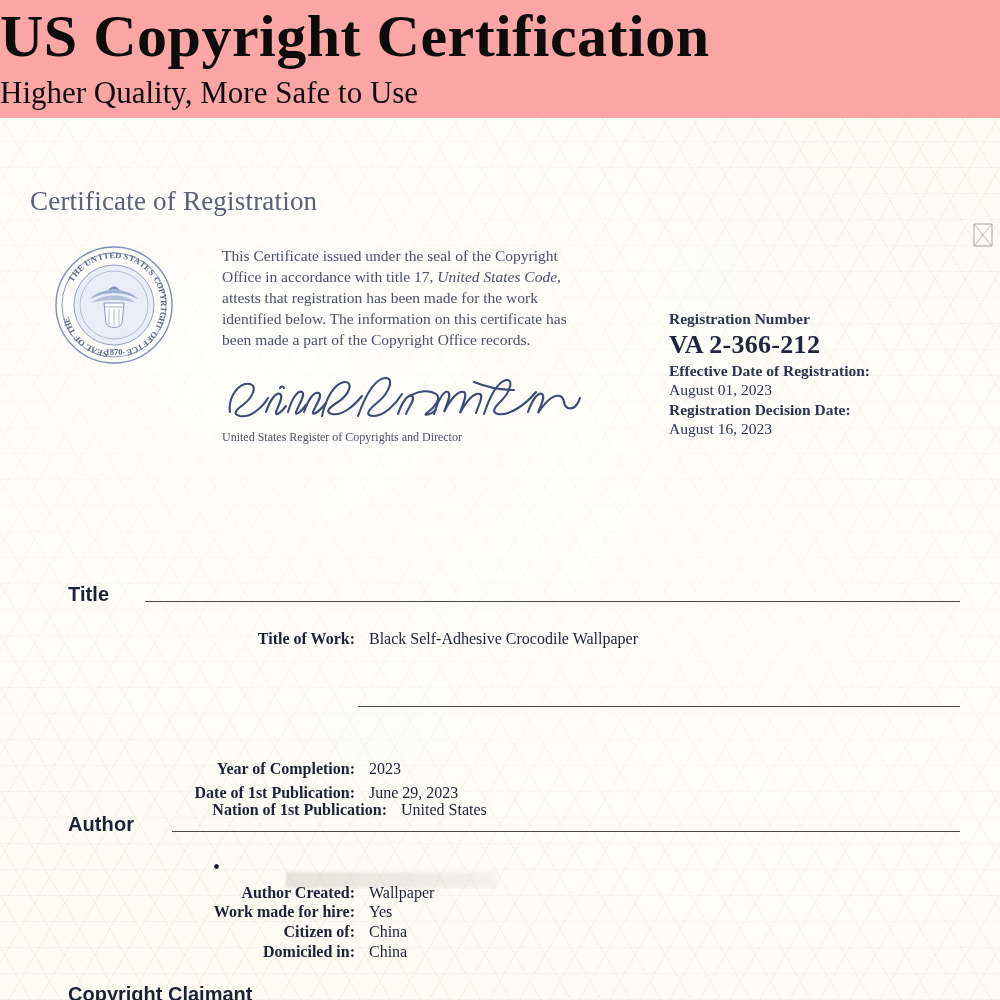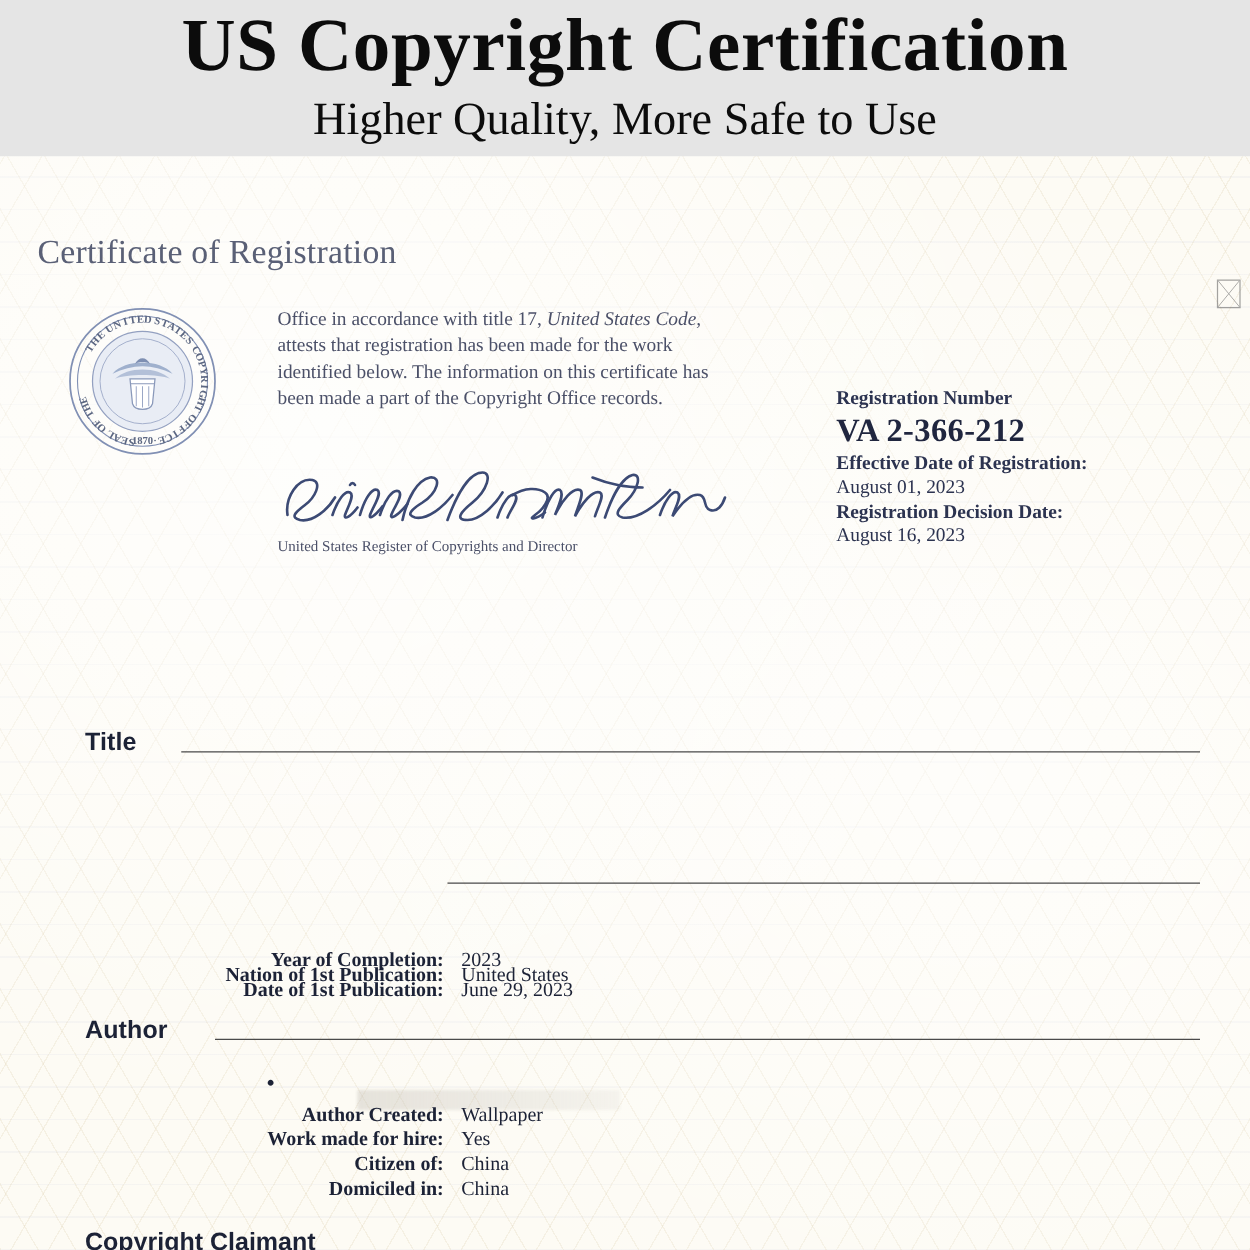--- a/index.html
+++ b/index.html
@@ -38,37 +38,37 @@
   .page {
     position: relative;
     width: 1000px;
     height: 1000px;
   }
 
   
   .banner {
     position: absolute;
     top: 0; left: 0; right: 0;
-    text-align: center;
-    background: #e5e5e5;
+    text-align: left;
+    background: #fca5a5;
     padding-top: 4px;
     padding-bottom: 8px;
   }
   .banner-title {
     font-family: "Liberation Serif", serif;
     font-size: 60px;
     font-weight: 700;
     letter-spacing: 0.5px;
     color: #0c0c0c;
     line-height: 1.08;
     margin: 0;
   }
   .banner-sub {
     font-family: "Liberation Serif", serif;
-    font-size: 37px;
+    font-size: 31px;
     font-weight: 400;
     color: #0c0c0c;
     margin: 6px 0 0 0;
     line-height: 1.15;
   }
 
   
   .cert-heading {
     position: absolute;
     left: 30px;
@@ -275,20 +275,21 @@
         <text transform="rotate(-132) translate(0,-47)" text-anchor="middle">F</text>
         <text transform="rotate(-122) translate(0,-47)" text-anchor="middle">T</text>
         <text transform="rotate(-115) translate(0,-47)" text-anchor="middle">H</text>
         <text transform="rotate(-108) translate(0,-47)" text-anchor="middle">E</text>
       </g>
       <text x="0" y="50" text-anchor="middle" fill="#5c6782" font-family="Liberation Serif, serif" font-size="8.5" font-weight="700">·1870·</text>
     </g>
   </svg>
 
   <div class="attest">
+    <div>This Certificate issued under the seal of the Copyright</div>
     <div>
       <span>Office in accordance with title 17, </span><em>United States Code,</em>
     </div>
     <div>attests that registration has been made for the work</div>
     <div>identified below. The information on this certificate has</div>
     <div>been made a part of the Copyright Office records.</div>
   </div>
 
   <svg class="signature" viewBox="0 0 360 52">
     <g fill="none" stroke="#3c4a74" stroke-width="2.1" stroke-linecap="round">
@@ -313,31 +314,35 @@
     <div class="lbl">Registration Number</div>
     <div class="num">VA 2-366-212</div>
     <div class="lbl">Effective Date of Registration:</div>
     <div class="val">August 01, 2023</div>
     <div class="lbl">Registration Decision Date:</div>
     <div class="val">August 16, 2023</div>
   </div>
 
   <div class="section-head" style="left:68px; top:583px;">Title</div>
   <div class="rule" style="left:145px; top:601px; width:815px;"></div>
+  <div class="field-row" style="left:0px; top:630px;">
+    <span class="field-label" style="width:355px;">Title of Work:</span>
+    <span class="field-value">Black Self-Adhesive Crocodile Wallpaper</span>
+  </div>
 
   <div class="rule" style="left:358px; top:706px; width:602px;"></div>
   <div class="field-row" style="left:0px; top:760px;">
     <span class="field-label" style="width:355px;">Year of Completion:</span>
     <span class="field-value">2023</span>
   </div>
   <div class="field-row" style="left:0px; top:784px;">
     <span class="field-label" style="width:355px;">Date of 1st Publication:</span>
     <span class="field-value">June 29, 2023</span>
   </div>
-  <div class="field-row" style="left:0px; top:772px;">
+  <div class="field-row" style="left:0px; top:801px;padding-left:32px;">
     <span class="field-label" style="width:355px;">Nation of 1st Publication:</span>
     <span class="field-value">United States</span>
   </div>
 
   <div class="section-head" style="left:68px; top:813px;">Author</div>
   <div class="rule" style="left:172px; top:831px; width:788px;"></div>
   <div class="bullet">•</div>
   <div class="author-ghost"></div>
   <div class="field-row" style="left:0px; top:884px;">
     <span class="field-label" style="width:355px;font-family:Liberation Serif, serif;">Author Created:</span>

